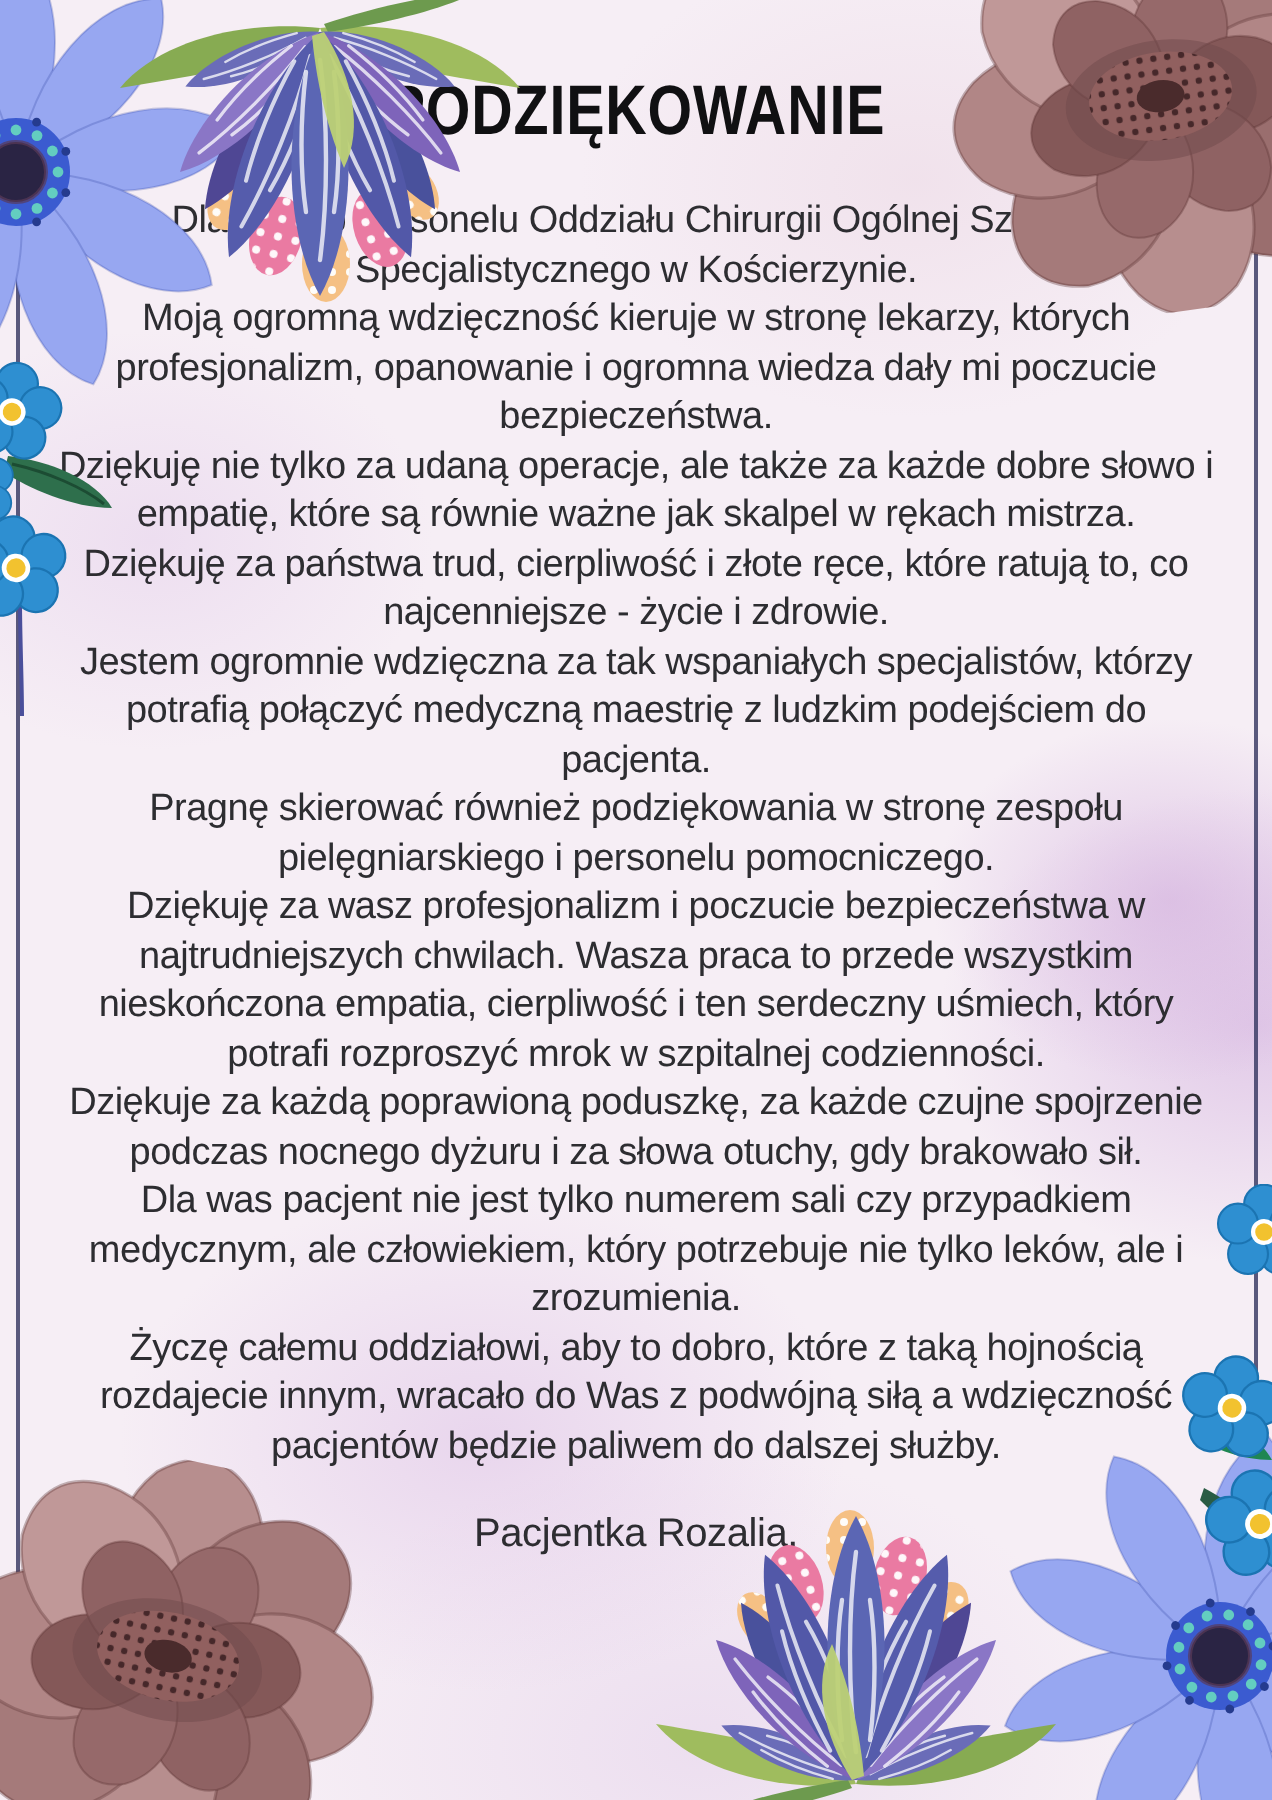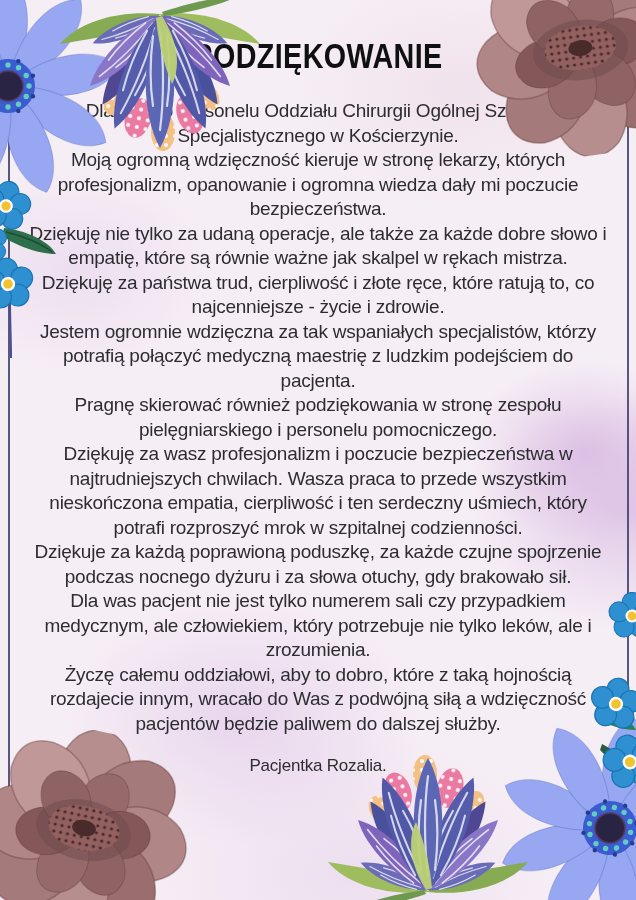--- a/index.html
+++ b/index.html
@@ -18,21 +18,21 @@
   .frame.left{left:8px}
   .frame.right{right:7px}
   .content{position:absolute;inset:0;z-index:2;}
   .title{position:absolute;top:36px;left:0;width:100%;margin:0;text-align:center;
     font-size:35px;font-weight:800;letter-spacing:.5px;color:var(--c-title,#101012);
     transform:scaleX(.82);transform-origin:50% 50%;}
   .body-text{position:absolute;top:99px;left:8px;right:8px;margin:0;text-align:center;
     font-size:19px;line-height:24.5px;letter-spacing:-.25px;color:var(--c-body-text,#2d2d31);
     white-space:pre-line;}
   .signature{position:absolute;top:756px;left:0;width:100%;margin:0;text-align:center;
-    font-size:17px;letter-spacing:-.2px;color:var(--c-body-text,#2d2d31);}
+    font-size:20px;letter-spacing:-.2px;color:var(--c-body-text,#2d2d31);}
   .fl{position:absolute;z-index:3;}
   .rot180{transform:rotate(180deg);}
 </style>
 </head>
 <body>
 
 <div class="page">
 
   <svg width="0" height="0" style="position:absolute" aria-hidden="true">
     <defs>

